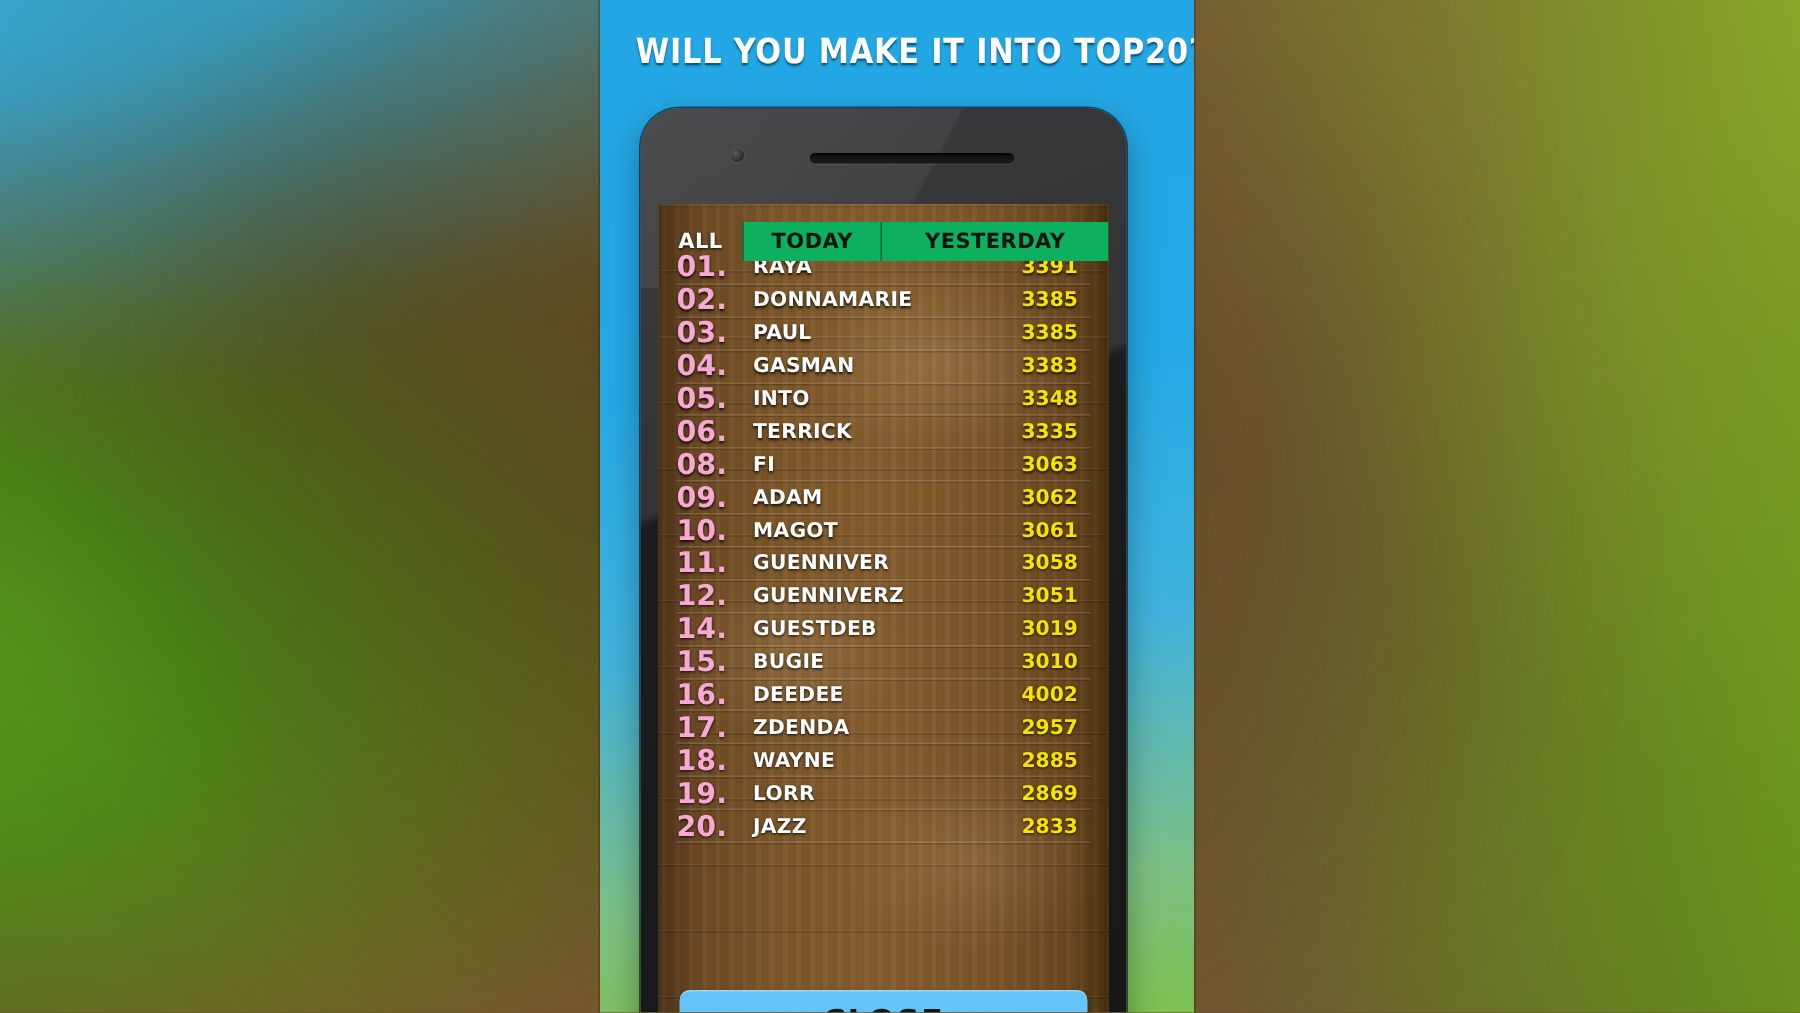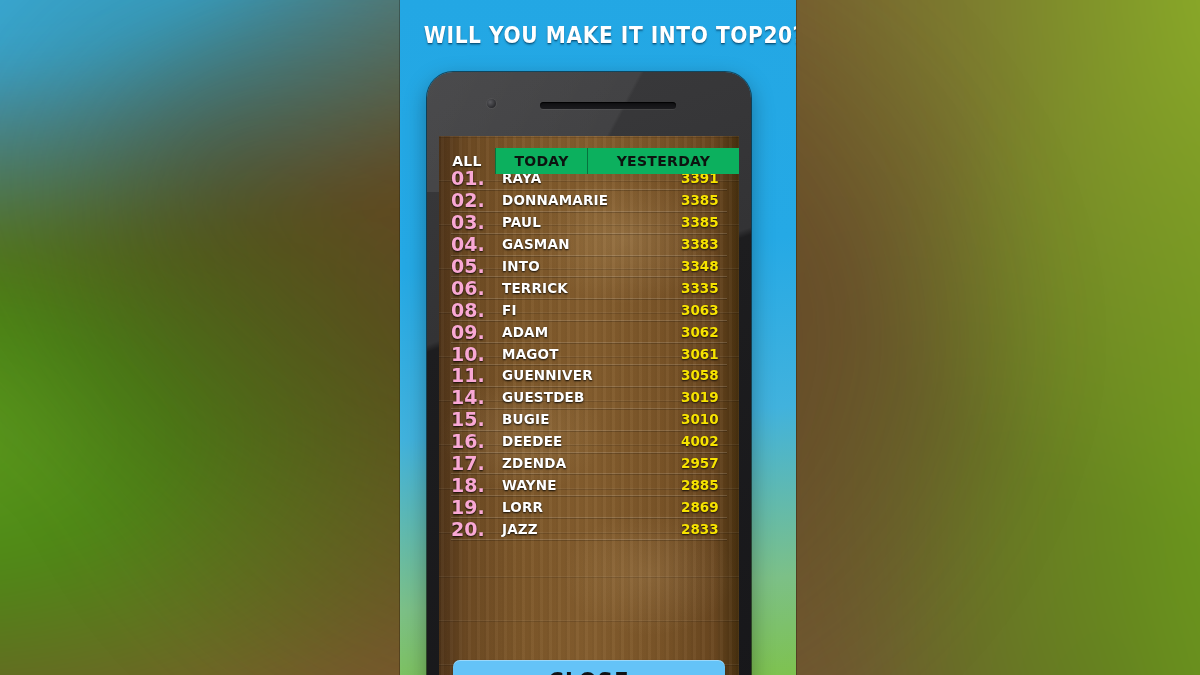--- a/index.html
+++ b/index.html
@@ -262,20 +262,25 @@
           <div class="rank">10.</div>
           <div class="pname">MAGOT</div>
           <div class="score">3061</div>
         </div>
         <div class="row">
           <div class="rank">11.</div>
           <div class="pname">GUENNIVER</div>
           <div class="score">3058</div>
         </div>
         <div class="row">
+          <div class="rank">12.</div>
+          <div class="pname">GUENNIVERZ</div>
+          <div class="score">3051</div>
+        </div>
+        <div class="row">
           <div class="rank">14.</div>
           <div class="pname">GUESTDEB</div>
           <div class="score">3019</div>
         </div>
         <div class="row">
           <div class="rank">15.</div>
           <div class="pname">BUGIE</div>
           <div class="score">3010</div>
         </div>
         <div class="row">

